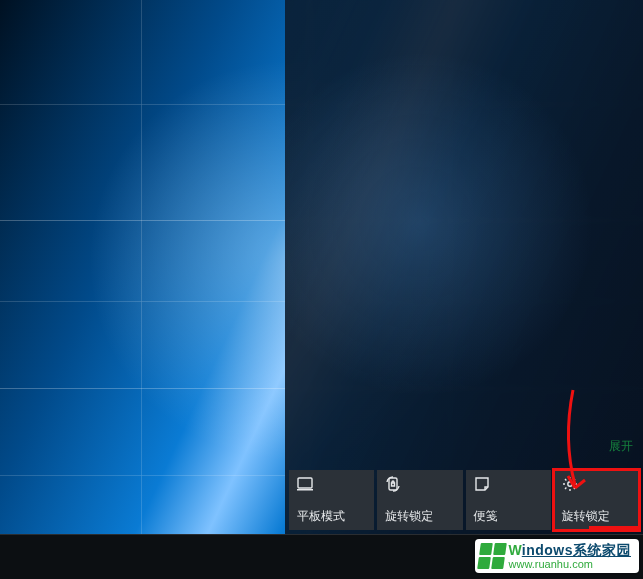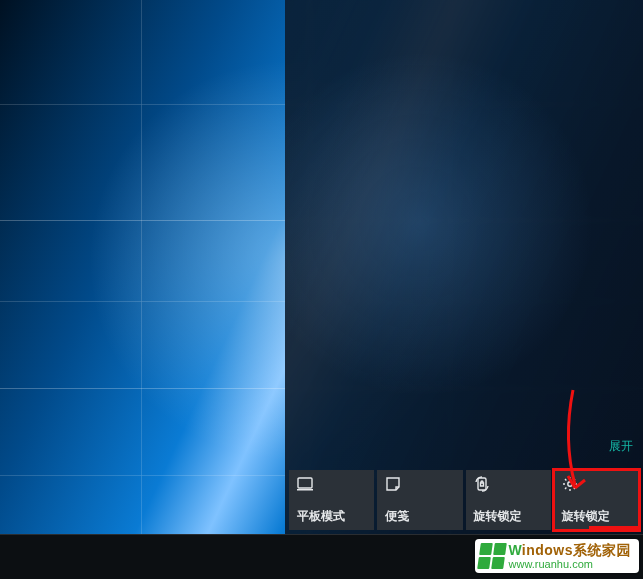--- a/index.html
+++ b/index.html
@@ -36,33 +36,32 @@
   .ac-blur {
     position:absolute; inset:0;
     background:
       radial-gradient( circle at 38% 42%, rgba(90,160,230,0.25), rgba(0,0,0,0) 45% ),
       linear-gradient( 115deg, rgba(10,40,70,0.3), rgba(5,15,30,0.6) );
   }
   .expand-link {
     position: absolute;
     right: 10px;
     top: 438px;
-    color: #14b8a6;
+    color: #15803d;
     font-size: 12px;
     cursor: pointer;
   }
 
   .tiles {
     position: absolute;
     left: 4px; right: 4px;
     bottom: 4px;
     display: flex;
     gap: 3px;
     height: 60px;
-    font-weight: bold;
   }
   .tile {
     flex: 1 1 0;
     background: #2b3138;
     color: #e6e8ea;
     position: relative;
     padding: 6px 8px 8px 8px;
     display: flex;
     flex-direction: column;
     justify-content: space-between;
@@ -120,21 +119,21 @@
   }
   .wm-flag {
     width: 26px; height: 26px; margin-right: 4px;
     display:grid; grid-template-columns:1fr 1fr; grid-template-rows:1fr 1fr; gap:2px;
     transform: skewX(-8deg);
   }
   .wm-flag span { background:#2faa3c; border-radius:1px; }
   .wm-text { display:flex; flex-direction:column; line-height:1; }
   .wm-text .t1 { font-size:14px; font-weight:600; }
   .wm-text .t1 .w { color:#2faa3c; }
-  .wm-text .t1 .rest { color:#a16207; letter-spacing:0.5px; }
+  .wm-text .t1 .rest { color:#0c4a6e; letter-spacing:0.5px;text-decoration:underline; }
   .wm-text .t2 { font-size:11px; color:#2faa3c; margin-top:2px; }
 
   .partial-highlight {
     position:absolute;
     right: 4px;
     bottom: 49px;
     width: 50px;
     height: 0;
     border-top: 4px solid #e11;
     pointer-events:none;
@@ -171,37 +170,37 @@
               <rect x="1" y="2" width="14" height="10" rx="1"></rect>
               <rect x="0" y="13" width="16" height="1.5" fill="currentColor" stroke="none"></rect>
             </svg>
         </span>
         <span class="tile-label">平板模式</span>
       </div>
 
       <div class="tile">
         <span class="tile-icon">
           <svg viewBox="0 0 16 16">
-              <path d="M2 2 h12 v9 l-3 3 h-9 z"></path>
-              <path d="M11 14 v-3 h3"></path>
-            </svg>
-        </span>
-        <span class="tile-label">便笺</span>
-      </div>
-
-      <div class="tile">
-        <span class="tile-icon">
-          <svg viewBox="0 0 16 16">
               <rect x="4" y="2" width="8" height="12" rx="1.5"></rect>
               <path d="M2 6 A6 6 0 0 1 8 1"></path>
               <path d="M14 10 A6 6 0 0 1 8 15"></path>
               <path d="M7 7 v-1 a1 1 0 0 1 2 0 v1 M6.5 7 h3 v3 h-3 z"></path>
             </svg>
         </span>
         <span class="tile-label">旋转锁定</span>
+      </div>
+
+      <div class="tile">
+        <span class="tile-icon">
+          <svg viewBox="0 0 16 16">
+              <path d="M2 2 h12 v9 l-3 3 h-9 z"></path>
+              <path d="M11 14 v-3 h3"></path>
+            </svg>
+        </span>
+        <span class="tile-label">便笺</span>
       </div>
 
       <div class="tile highlight">
         <span class="tile-icon">
           <svg viewBox="0 0 16 16">
               <circle cx="8" cy="8" r="2.2"></circle>
               <path d="M8 1 v2 M8 13 v2 M1 8 h2 M13 8 h2 M3 3 l1.4 1.4 M11.6 11.6 L13 13 M13 3 l-1.4 1.4 M4.4 11.6 L3 13"></path>
             </svg>
         </span>
         <span class="tile-label">旋转锁定</span>

